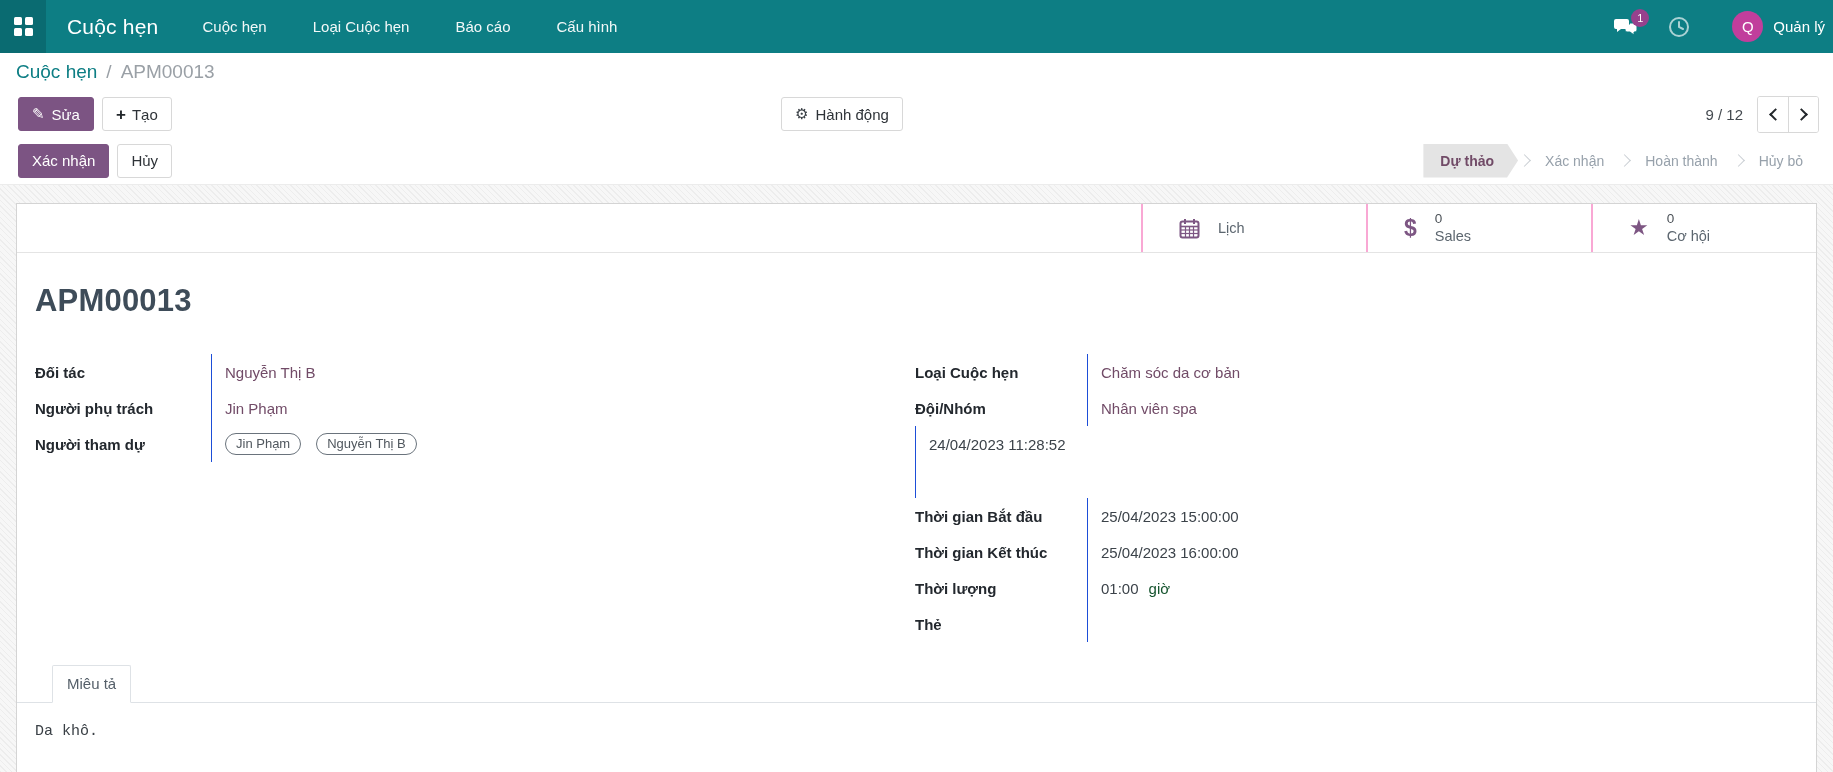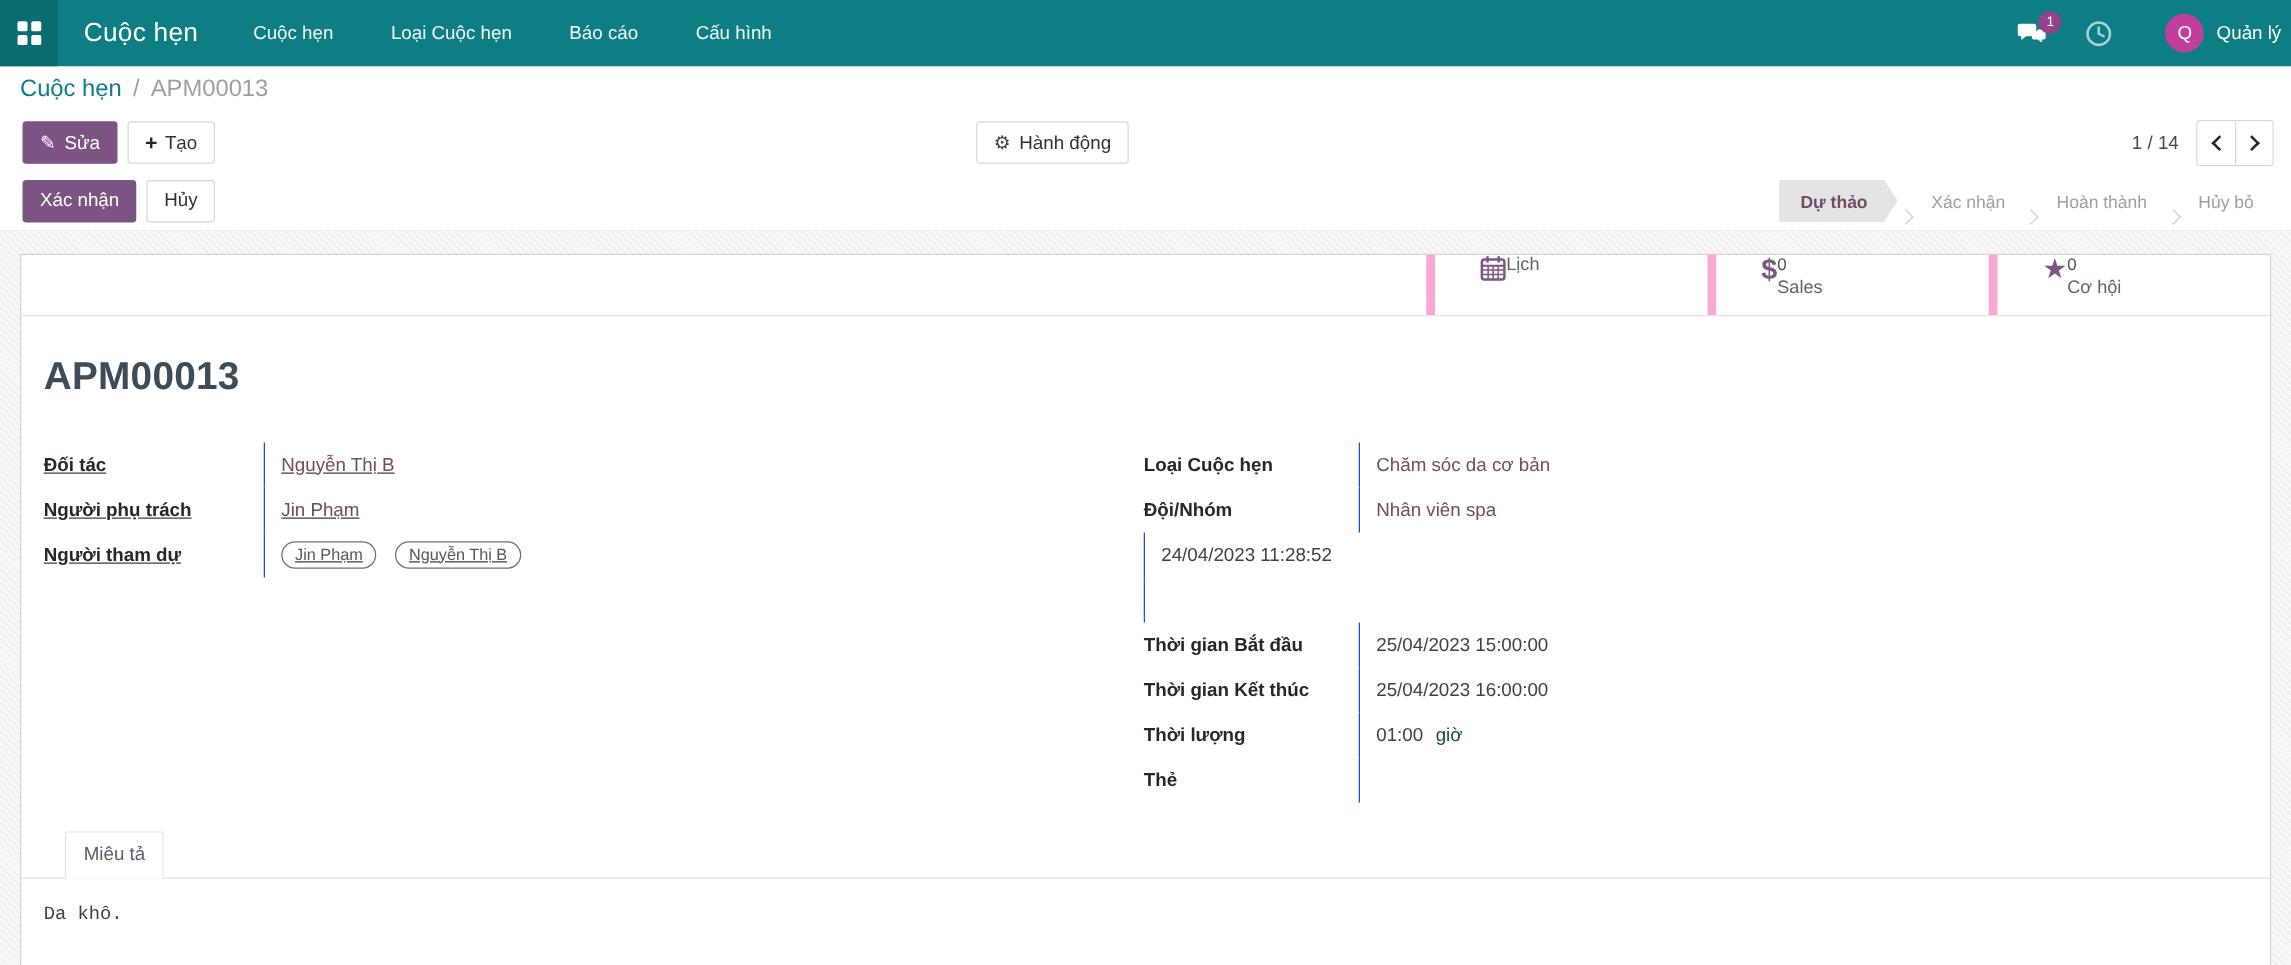--- a/index.html
+++ b/index.html
@@ -46,41 +46,41 @@
   .pager-btn{width:30px;height:35px;background:#fff;display:flex;align-items:center;justify-content:center;cursor:pointer;}
   .pager-btn + .pager-btn{border-left:1px solid #d8d8d8;}
   .chev{width:9px;height:9px;border-top:2.5px solid #23272b;border-right:2.5px solid #23272b;display:block;}
   .chev.left{transform:rotate(-135deg);margin-left:4px;}
   .chev.right{transform:rotate(45deg);margin-right:4px;}
 
   
   .statusbar{height:48px;display:flex;align-items:center;padding:0 16px 0 18px;border-bottom:1px solid #ececec;}
   .statusbar .btn{height:34px;}
   .sb-gap{margin-left:8px;}
-  .states{margin-left:auto;display:flex;align-items:flex-end;height:34px;}
+  .states{margin-left:auto;display:flex;align-items:center;height:34px;}
   .state{font-size:14px;color:#97a1ab;padding:0 14px;height:34px;display:flex;align-items:center;cursor:pointer;}
   .state.active{background:var(--state-active-bg);color:var(--link);font-weight:700;padding:0 24px 0 17px;clip-path:polygon(0 0,calc(100% - 11px) 0,100% 50%,calc(100% - 11px) 100%,0 100%);}
   .state-sep{width:9px;height:9px;border-top:1px solid #c9ced3;border-right:1px solid #c9ced3;transform:rotate(45deg);margin:0 2px;}
 
   
   .content{height:587px;background:repeating-linear-gradient(45deg,#ededed 0 1px,#f7f7f7 1px 4px);overflow:hidden;}
   .sheet{margin:18px 16px 0 16px;background:#fff;border:1px solid #d4d4d4;height:620px;}
   .button-box{height:49px;border-bottom:1px solid #e4e4e4;display:flex;justify-content:flex-end;}
-  .stat-button{width:225px;border-left:7px solid #f9a8d4;display:flex;padding-left:36px;gap:0;cursor:pointer;background:#fff;}
+  .stat-button{width:225px;border-left:2px solid #f9a8d4;display:flex;align-items:center;padding-left:36px;gap:18px;cursor:pointer;background:#fff;}
   .stat-stack{display:flex;flex-direction:column;line-height:1.25;}
   .stat-count{font-size:13.5px;color:#4c5258;}
   .stat-label{font-size:14.5px;color:#5c666f;}
   .dollar{font-size:23px;font-weight:700;color:var(--icon-purple);line-height:1;}
   .star{font-size:22px;color:var(--icon-purple);line-height:1;}
 
   .sheet-body{padding:0 18px;}
   .sheet-title{margin-top:30px;font-size:31px;font-weight:700;color:#3e4c59;letter-spacing:.2px;}
   .groups{display:flex;margin-top:35px;}
   .group{display:flex;flex-direction:column;}
-  .group-left{width:880px;text-decoration:underline;}
+  .group-left{width:880px;}
   .group-right{flex:1;}
   .field-row{display:flex;min-height:36px;align-items:stretch;}
   .field-label{flex-shrink:0;display:flex;align-items:center;font-size:15px;font-weight:600;color:#23282e;}
   .group-left .field-label{width:176px;}
   .group-right .field-label{width:172px;}
   .field-value{flex:1;border-left:1px solid #1d4ed8;padding-left:13px;display:flex;align-items:center;font-size:15px;color:#3c434a;gap:10px;}
   .field-value a.lnk{color:var(--link);text-decoration:none;cursor:pointer;}
   .tag{border:1px solid #6a737c;color:#50575e;border-radius:11px;padding:2px 10px;font-size:13px;line-height:1.3;background:#fff;margin-right:5px;}
   .unit{color:#14532d;}
 
@@ -149,21 +149,21 @@
   </button>
   <button class="btn btn-default sb-gap">
     <span class="btn-plus">+</span>
       <span>Tạo</span>
   </button>
   <button class="btn btn-default action-btn">
     <span class="gear">⚙</span>
       <span>Hành động</span>
   </button>
   <div class="pager">
-    <span class="pager-value">1 / 14</span>
+    <span class="pager-value">9 / 12</span>
     <div class="pager-arrows">
       <div class="pager-btn">
           <span class="chev left"></span>
         </div>
       <div class="pager-btn">
           <span class="chev right"></span>
         </div>
     </div>
   </div>
 </div>

